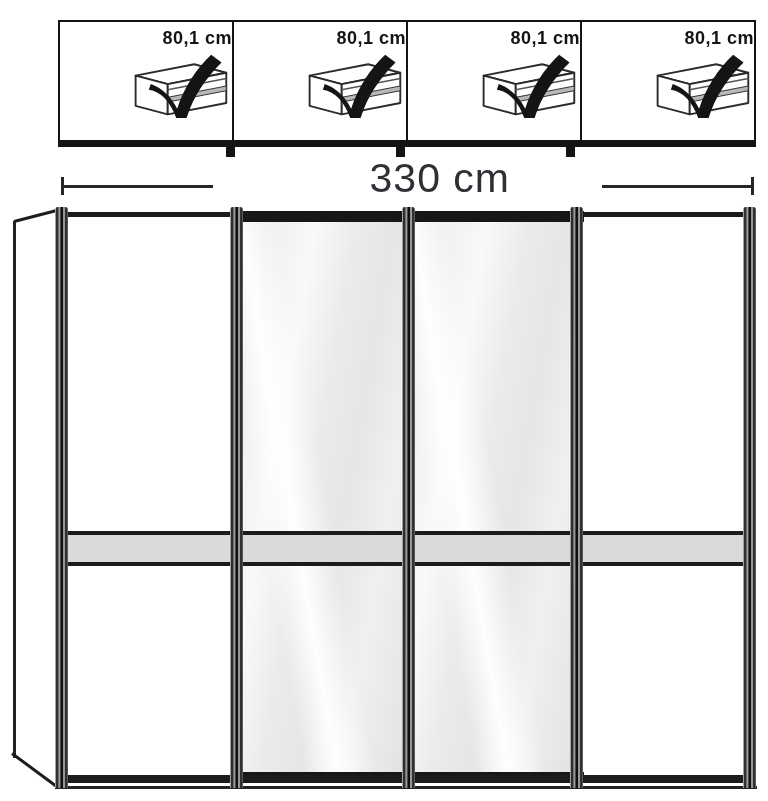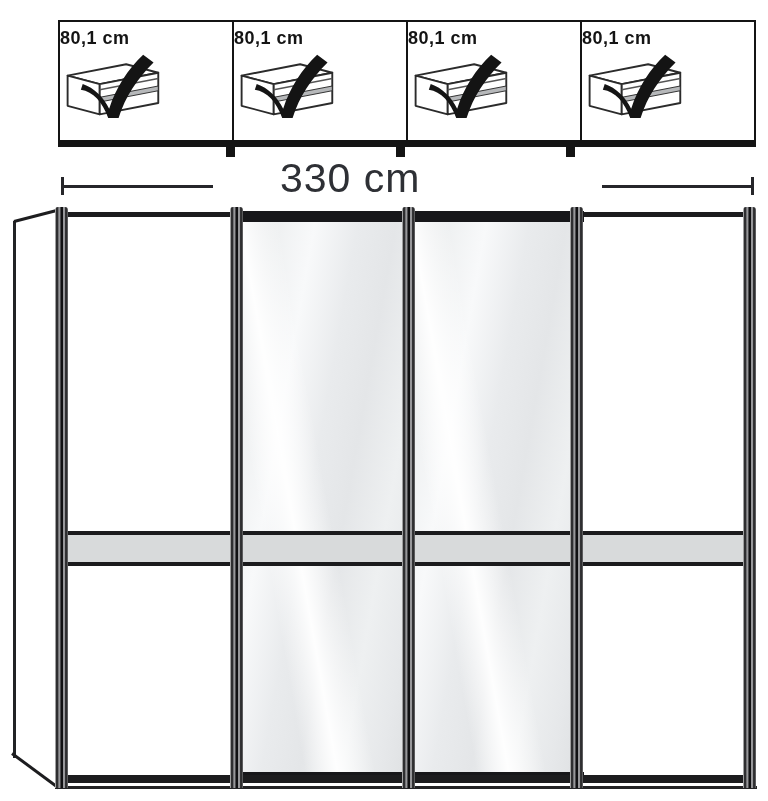--- a/index.html
+++ b/index.html
@@ -9,37 +9,37 @@
   }
   .abs{position:absolute;}
 
   
   .spec-row{
     left:58px;top:20px;width:698px;height:122px;
     border:2px solid #141414;box-sizing:border-box;display:flex;background:#fff;
   }
   .spec-cell{
     flex:1 1 0;border-right:2px solid #141414;display:flex;flex-direction:column;
-    align-items:flex-start;padding-top:7px;box-sizing:border-box;
+    align-items:flex-end;padding-top:7px;box-sizing:border-box;
   }
   .spec-cell:last-child{border-right:none;}
   .spec-label{font-size:18px;font-weight:bold;letter-spacing:.5px;line-height:1.1;}
   .spec-cell svg{margin-top:3px;}
   .spec-bar{left:58px;top:140px;width:698px;height:7px;background:#141414;}
   .spec-tick{top:146px;width:9px;height:11px;background:#141414;}
   .tick-a{left:226px;} .tick-b{left:396px;} .tick-c{left:566px;}
 
   
   .dim-line{top:185px;height:3px;background:#26262a;}
   .dim-line.left{left:62px;width:151px;}
   .dim-line.right{left:602px;width:150px;}
   .dim-tick{top:177px;width:3px;height:18px;background:#26262a;}
   .dim-tick.left{left:61px;} .dim-tick.right{left:751px;}
   .dim-label{
-    left:280px;top:156px;width:230px;text-align:left;
+    left:280px;top:156px;width:230px;text-align:right;
     font-size:41px;color:#2e3035;letter-spacing:1px;line-height:1.1;
   }
 
   
   .side-edge{left:13px;top:221px;width:3px;height:537px;background:#222326;}
   .side-slant{height:3px;background:#1d1d1f;transform-origin:0 50%;}
   .side-slant.top{left:14px;top:220px;width:45px;transform:rotate(-14.5deg);}
   .side-slant.bottom{left:12px;top:752px;width:58px;transform:rotate(36.4deg);}
 
   .top-rail{left:55px;top:212px;width:701px;height:5px;background:#1c1c1e;z-index:3;}

